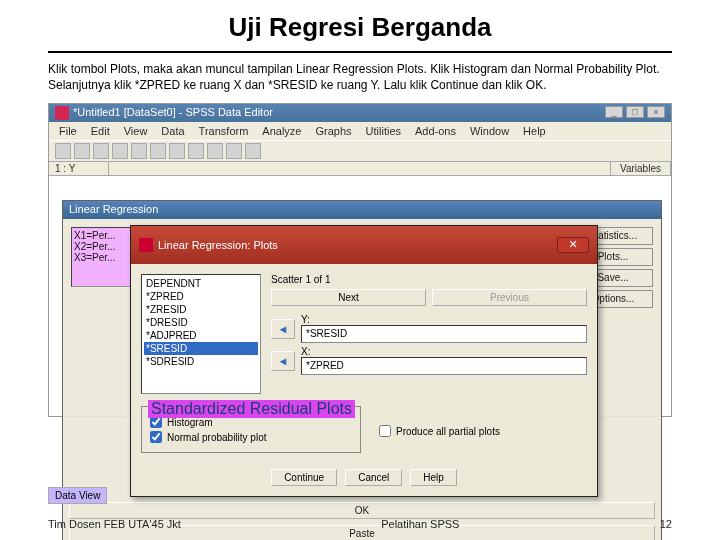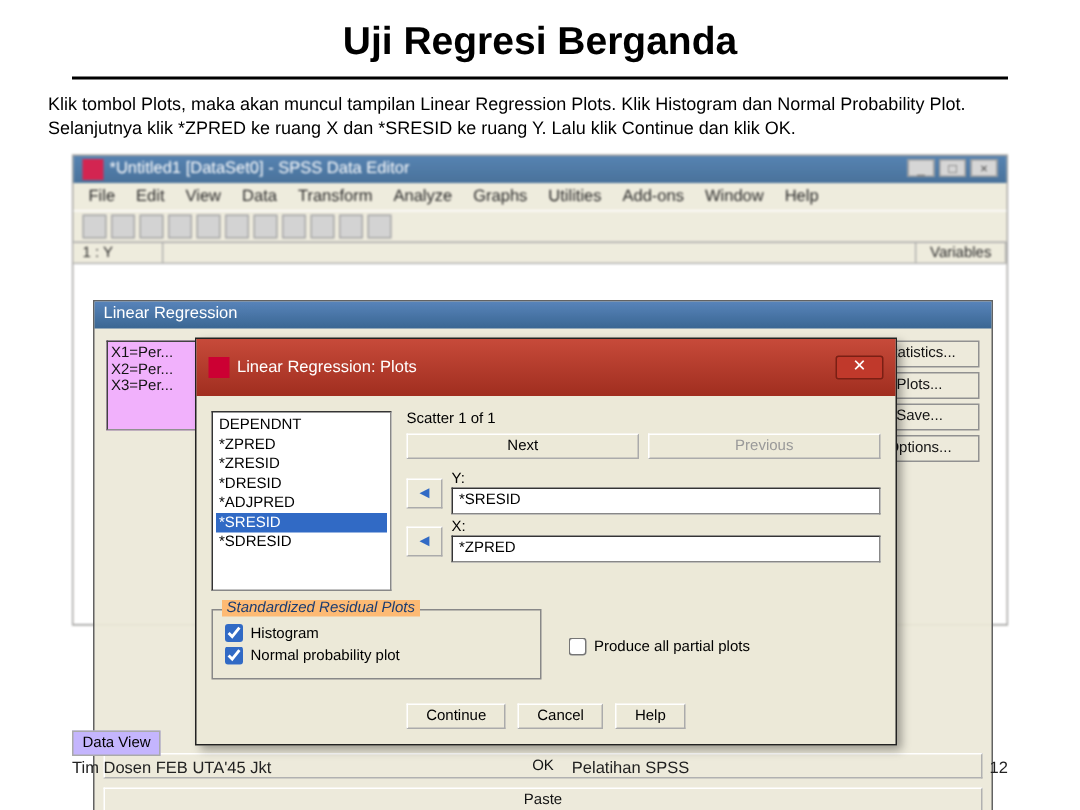--- a/index.html
+++ b/index.html
@@ -1,19 +1,19 @@
 <!DOCTYPE html>
 <html><head>
 <meta charset="utf-8">
 <style>
   * { box-sizing: border-box; margin: 0; padding: 0; font-family: Arial, sans-serif; }
   body { width: 720px; height: 540px; background: #fff; position: relative; overflow: hidden; }
   
   .slide-title { font-size: 26px; font-weight: bold; text-align: center; padding: 12px 0 8px; border-bottom: 2px solid #000; margin: 0 48px 8px; }
-  .slide-body { font-size: 12px; padding: 0 32px 6px; line-height: 1.35; }
+  .slide-body { font-size: 12px; padding: 0 48px 6px; line-height: 1.35; }
   
   .app-frame { margin: 4px 48px 0; border: 1px solid #888; background: #ece9d8; filter: blur(0.7px); opacity: 0.85; }
   .app-titlebar { background: linear-gradient(#3a6ea5,#2a5a8a); color: #fff; display:flex; align-items:flex-start; padding:2px 6px; font-size:11px; height:18px; }
   .app-titlebar .ctrls { margin-left:auto; display:flex; gap:3px; }
   .app-titlebar .ctrls span { width:18px; height:12px; background:#d0d0d0; border:1px solid #888; text-align:center; font-size:9px; line-height:10px; color:#333; }
   .app-menu { background:#ece9d8; display:flex; gap:2px; padding:2px 4px; font-size:11px; }
   .app-menu span { padding:1px 6px; }
   .app-toolbar { height:22px; background:#ece9d8; border-top:1px solid #fff; border-bottom:1px solid #999; display:flex; gap:3px; padding:2px 6px; }
   .app-toolbar i { width:16px; height:16px; background:#ccc; border:1px solid #999; }
   .row-hdr { display:flex; background:#ece9d8; border-bottom:1px solid #999; font-size:10px; }
@@ -44,27 +44,27 @@
   .nav-row .btnstd { flex:1; }
   .nav-row .btnstd.disabled { color:#999; }
   .xy-block { display:flex; align-items:center; gap:6px; margin:3px 0; }
   .arrow-btn { width:24px; height:20px; background:#ece9d8; border:1px outset #fff; display:flex; align-items:center; justify-content:center; color:#316ac5; font-size:11px; }
   .xy-col { flex:1; }
   .xy-lbl { font-size:10px; }
   .xy-field { background:#fff; border:1px inset #888; padding:2px 4px; font-size:10px; height:18px; }
   
   .lower { display:flex; padding:8px 10px; gap:18px; font-size:10px; }
   .group { border:1px solid #888; padding:6px 8px 6px; position:relative; }
-  .group .legend { position:absolute; top:-7px; left:6px; background:#fdba74; padding:0 3px; font-size:10px; color:#1a3c72;font-style:italic; }
+  .group .legend { position:absolute; top:-7px; left:6px; background:#d946ef; padding:0 3px; font-size:16px; color:#1a3c72; }
   .chk { display:flex; align-items:center; gap:5px; margin:3px 0; }
   .chk input { width:12px; height:12px; accent-color:#316ac5; }
   
   .plots-bot { display:flex; gap:8px; justify-content:center; padding:8px 0 10px; }
   
-  .footer { position:absolute; bottom:22px; left:48px; right:48px; display:flex; justify-content:space-between; font-size:11px; color:#222; }
+  .footer { position:absolute; bottom:10px; left:48px; right:48px; display:flex; justify-content:space-between; font-size:11px; color:#222; }
   
   .status-bar { position:absolute; left:48px; bottom:36px; font-size:10px; padding:2px 6px; background:#c4b5fd; border:1px solid #aaa; }
 </style>
 </head>
 <body>
 
 <div class="slide-title">Uji Regresi Berganda</div>
 <div class="slide-body">Klik tombol Plots, maka akan muncul tampilan Linear Regression Plots. Klik Histogram dan Normal Probability Plot. Selanjutnya klik *ZPRED ke ruang X dan *SRESID ke ruang Y. Lalu klik Continue dan klik OK.</div>
 
 <div class="app-frame">

